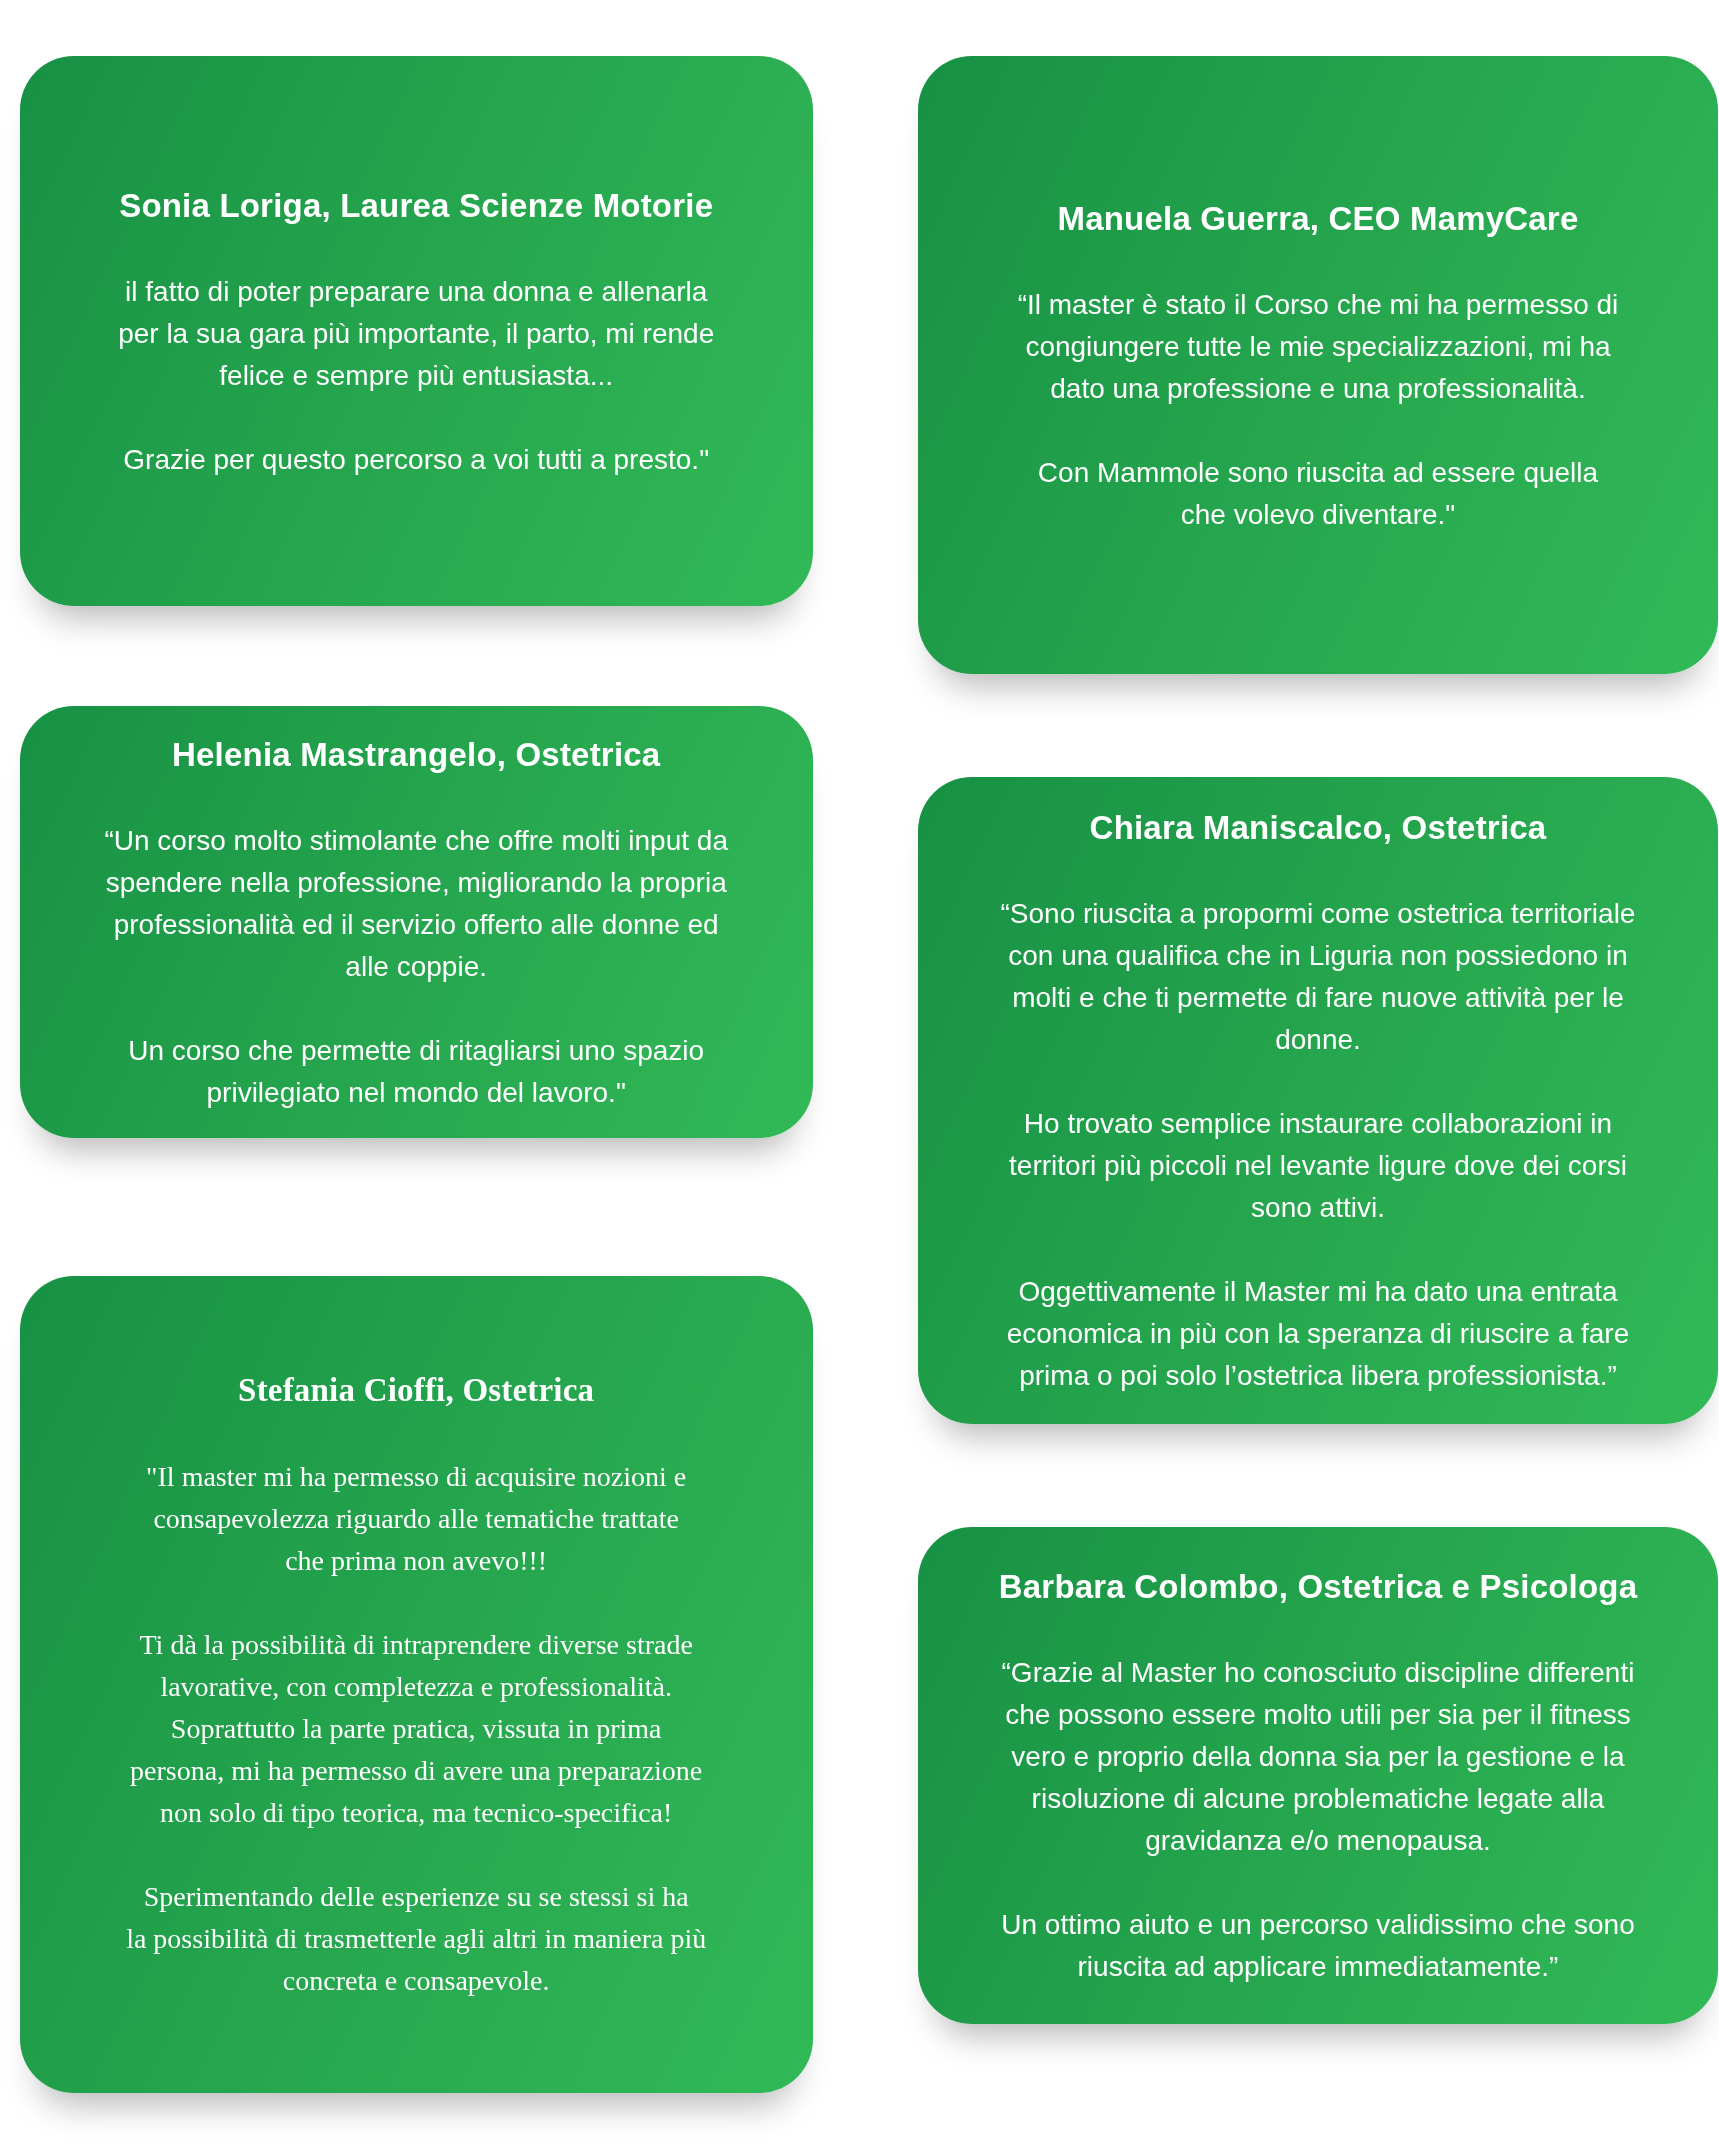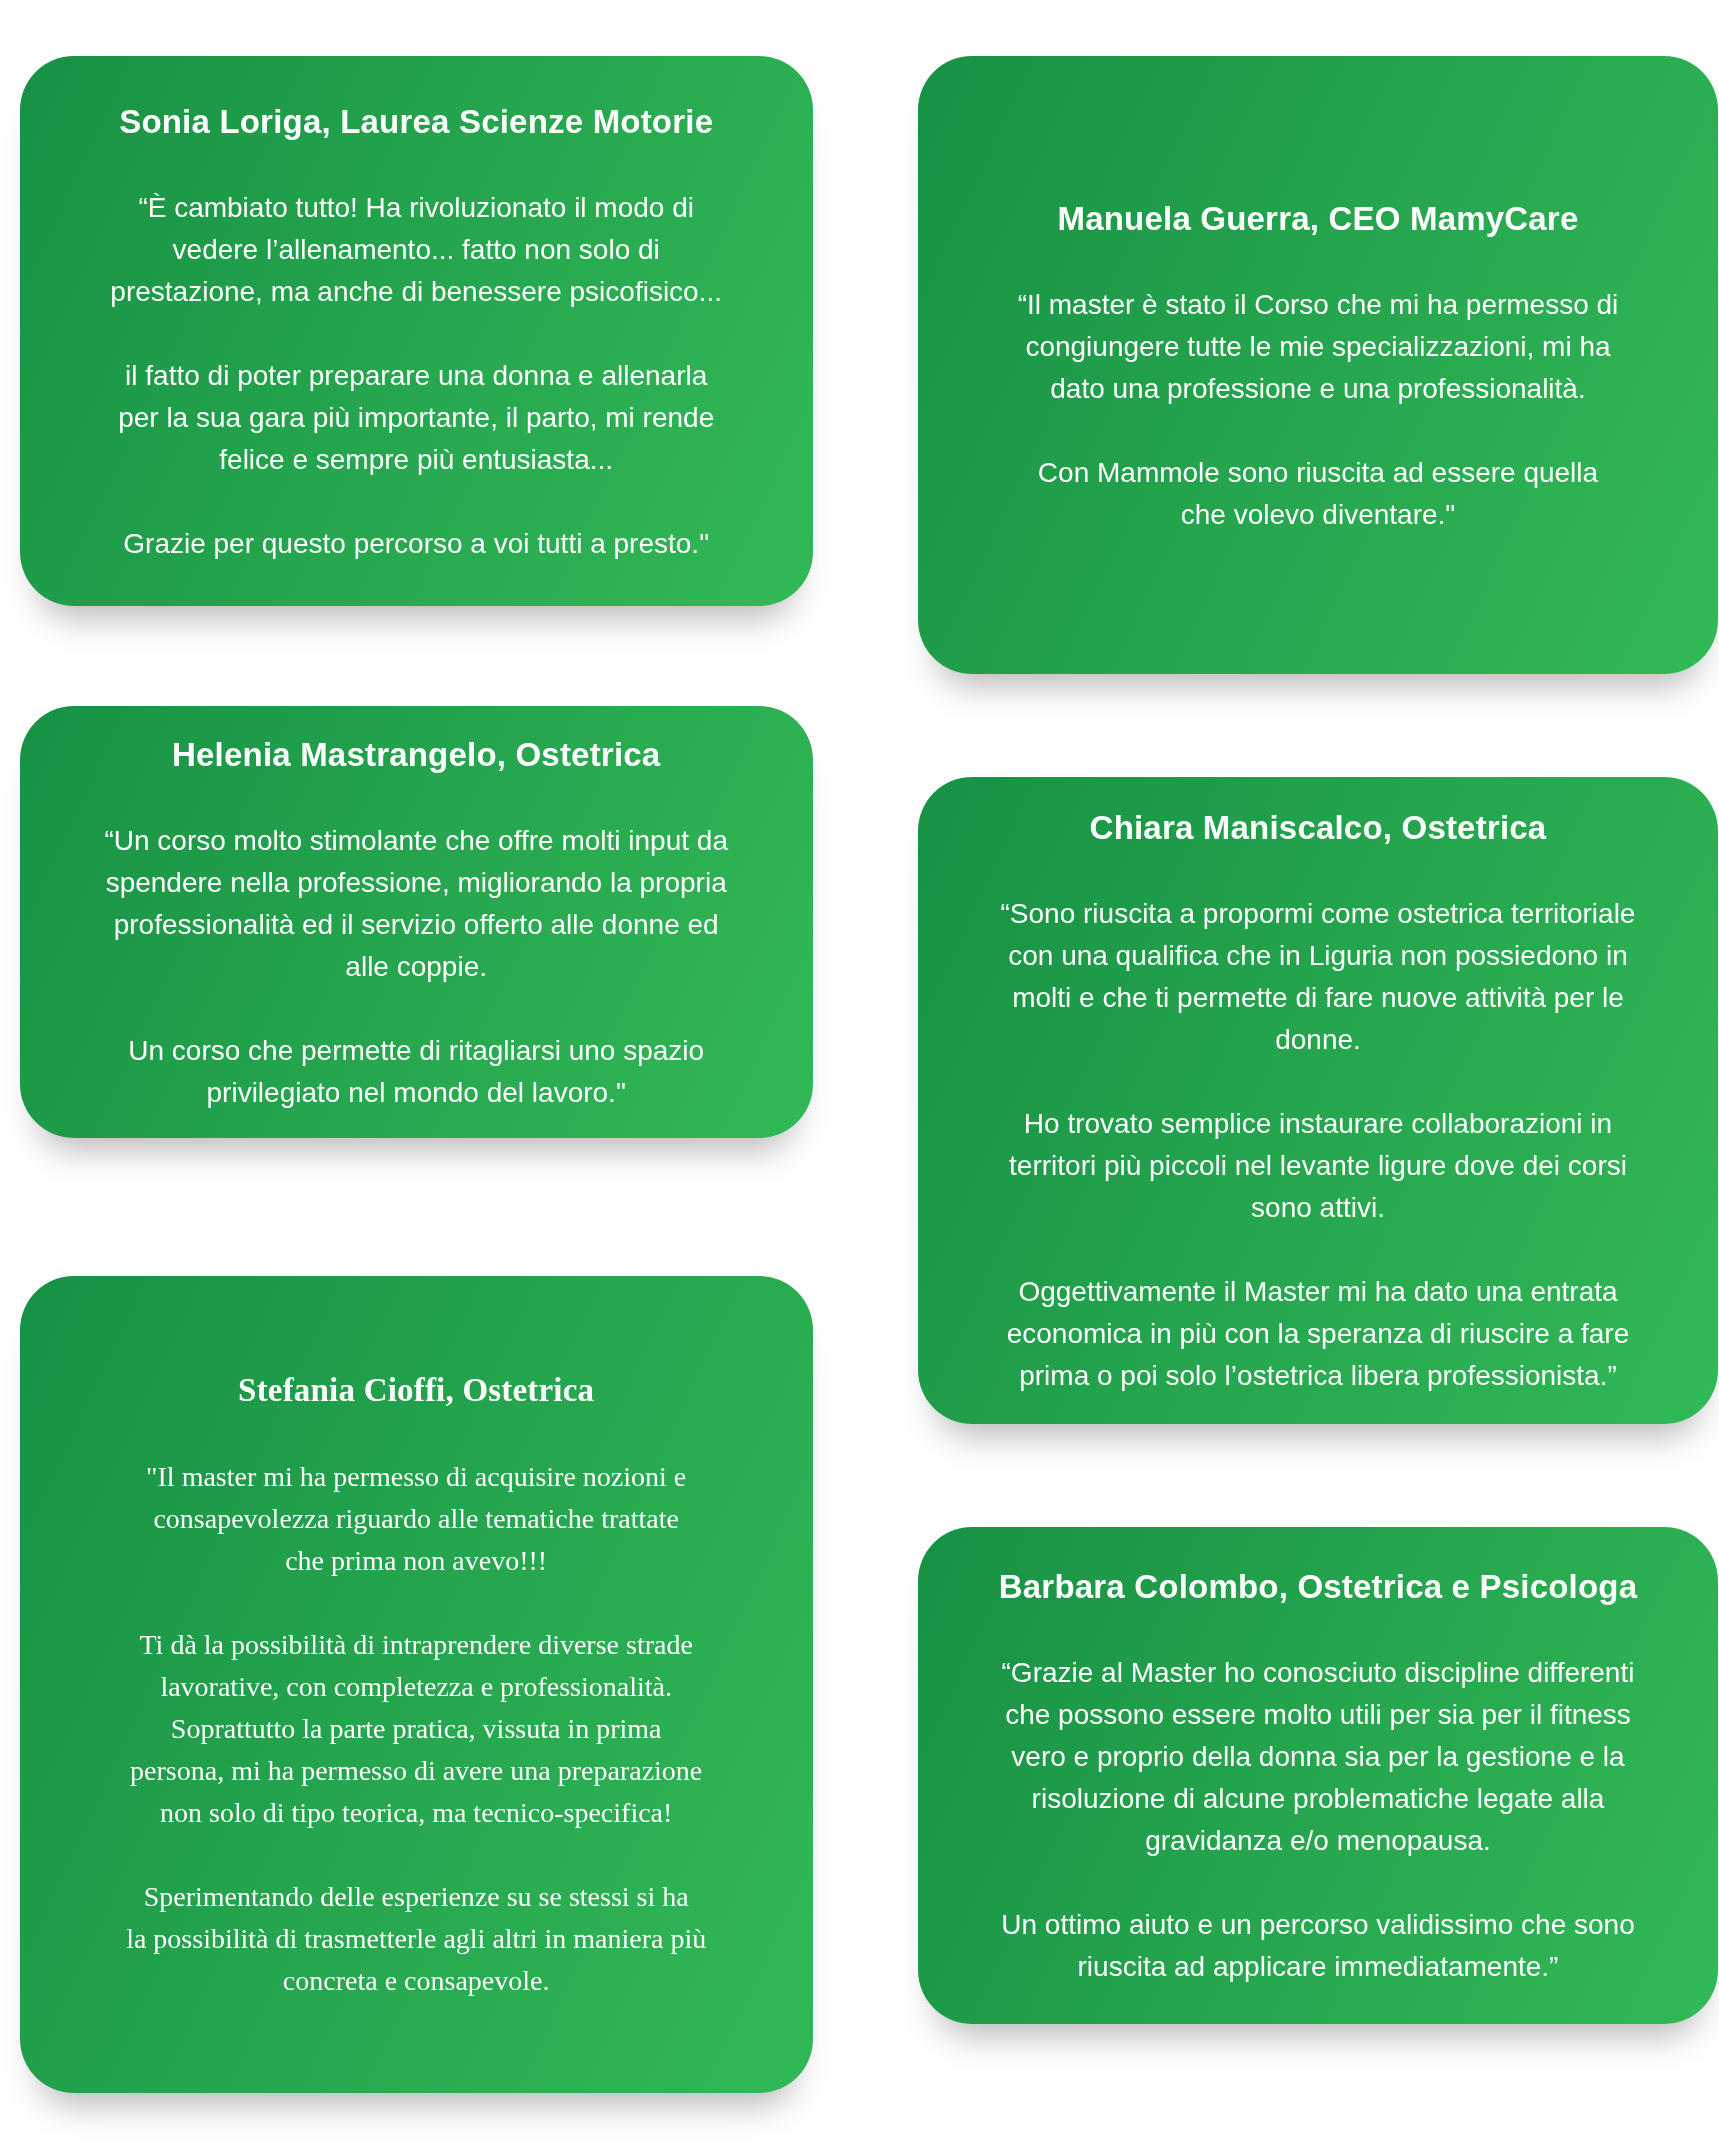--- a/index.html
+++ b/index.html
@@ -53,23 +53,20 @@
   .card5 { left: 19.7px;   top: 1276px; width: 793px; height: 817px; font-family: Liberation Serif, serif; }
   .card6 { left: 918px; top: 1527px; width: 800px; height: 497px; }
 </style>
 </head>
 <body>
 
 <div class="canvas">
 
   <section class="card card1">
     <h2>Sonia Loriga, Laurea Scienze Motorie</h2>
-    <p>“È cambiato tutto! Ha rivoluzionato il modo di
-vedere l’allenamento... fatto non solo di
-prestazione, ma anche di benessere psicofisico...</p>
     <p>il fatto di poter preparare una donna e allenarla
 per la sua gara più importante, il parto, mi rende
 felice e sempre più entusiasta...</p>
     <p>Grazie per questo percorso a voi tutti a presto."</p>
   </section>
 
   <section class="card card2">
     <h2>Manuela Guerra, CEO MamyCare</h2>
     <p>“Il master è stato il Corso che mi ha permesso di
 congiungere tutte le mie specializzazioni, mi ha

